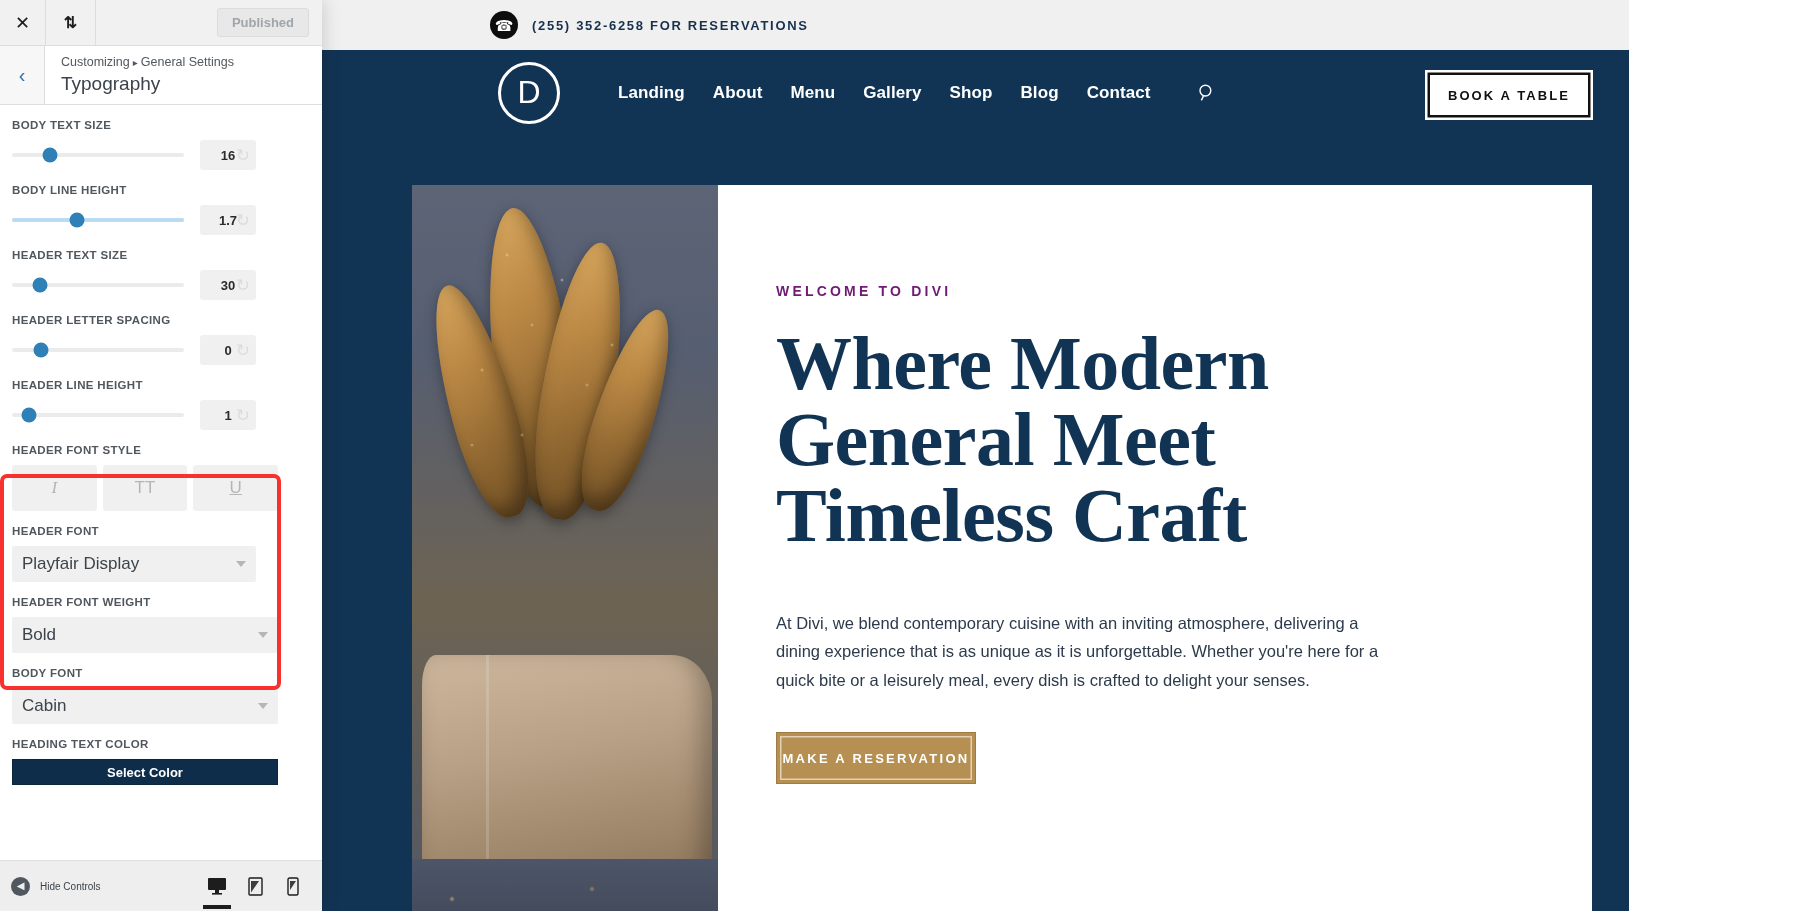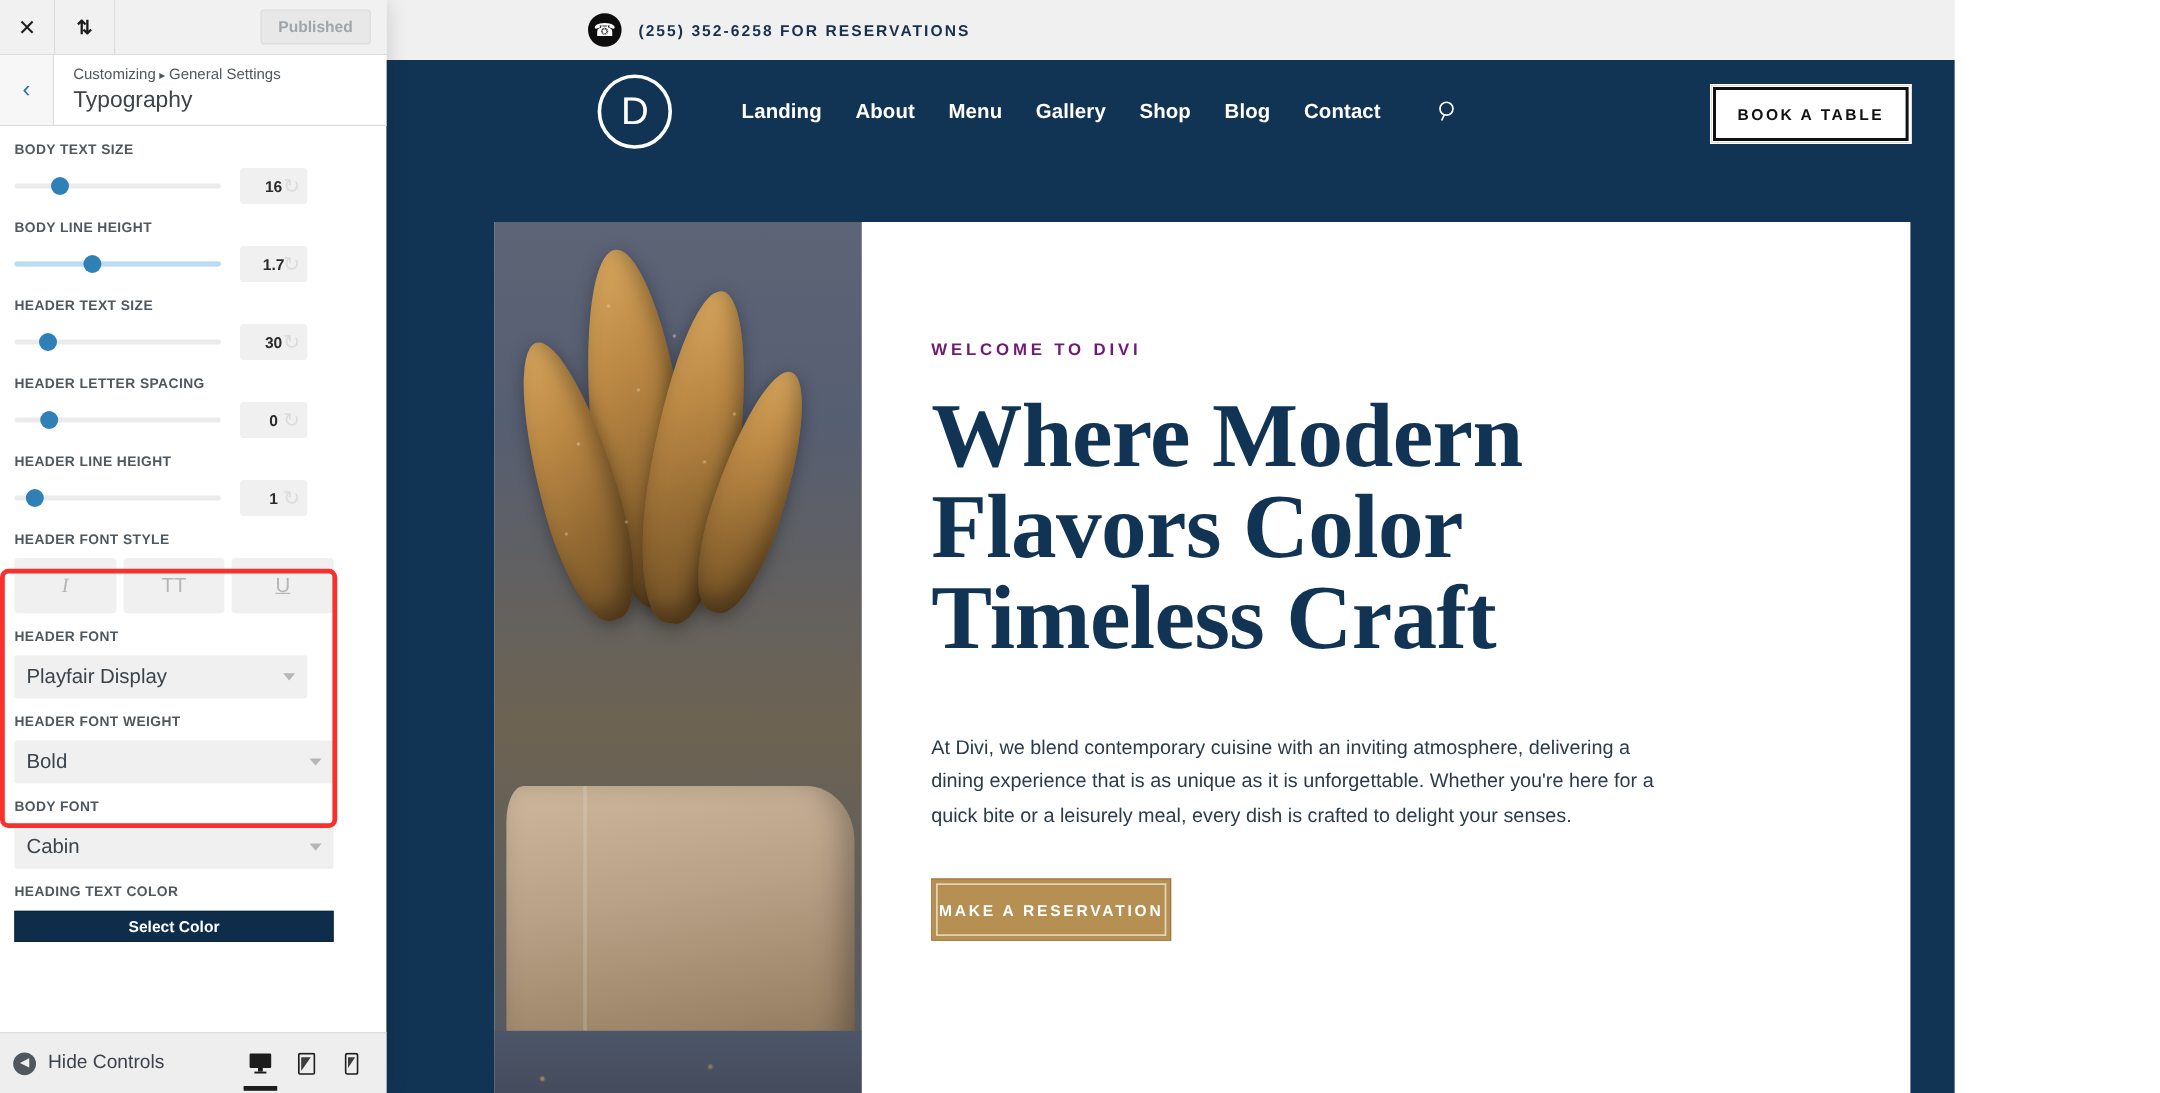--- a/index.html
+++ b/index.html
@@ -288,21 +288,21 @@
   }
   .hide-controls {
     display: flex; align-items: center; gap: 10px; padding-left: 11px;
     cursor: pointer;
   }
   .hc-circle {
     width: 19px; height: 19px; border-radius: 50%; background: #50575e;
     color: #eeeeee; display: flex; align-items: center; justify-content: center;
     font-size: 10px; line-height: 1;
   }
-  .hc-label { font-size: 16px; color: #3c434a; }
+  .hc-label { font-size: 10px; color: #3c434a; }
   .dev-icons { margin-left: auto; display: flex; align-items: flex-end; gap: 0; }
   .dev-btn {
     width: 38px; height: 50px; display: flex; align-items: center;
     justify-content: center; cursor: pointer; position: relative;
     color: #1d1d1d;
   }
   .dev-btn.active::after {
     content:""; position: absolute; left: 5px; right: 5px; bottom: 2px;
     height: 4px; background: #1d1d1d;
   }
@@ -358,21 +358,21 @@
             <div class="bread b2"></div>
             <div class="bread b4"></div>
             <div class="seeds"></div>
             <div class="paperbag"></div>
             <div class="tabletop"></div>
             <div class="crumbs"></div>
           </div>
 
           <div class="hero-text">
             <div class="eyebrow">WELCOME TO DIVI</div>
-            <h1 class="hero-h1">Where Modern Flavors Color Timeless Craft</h1>
+            <h1 class="hero-h1">Where Modern General Meet Timeless Craft</h1>
             <p class="hero-p">At Divi, we blend contemporary cuisine with an inviting atmosphere, delivering a dining experience that is as unique as it is unforgettable. Whether you're here for a quick bite or a leisurely meal, every dish is crafted to delight your senses.</p>
             <div class="reserve-btn">
               <span>MAKE A RESERVATION</span>
             </div>
           </div>
 
         </div>
       </div>
 
     </div>

